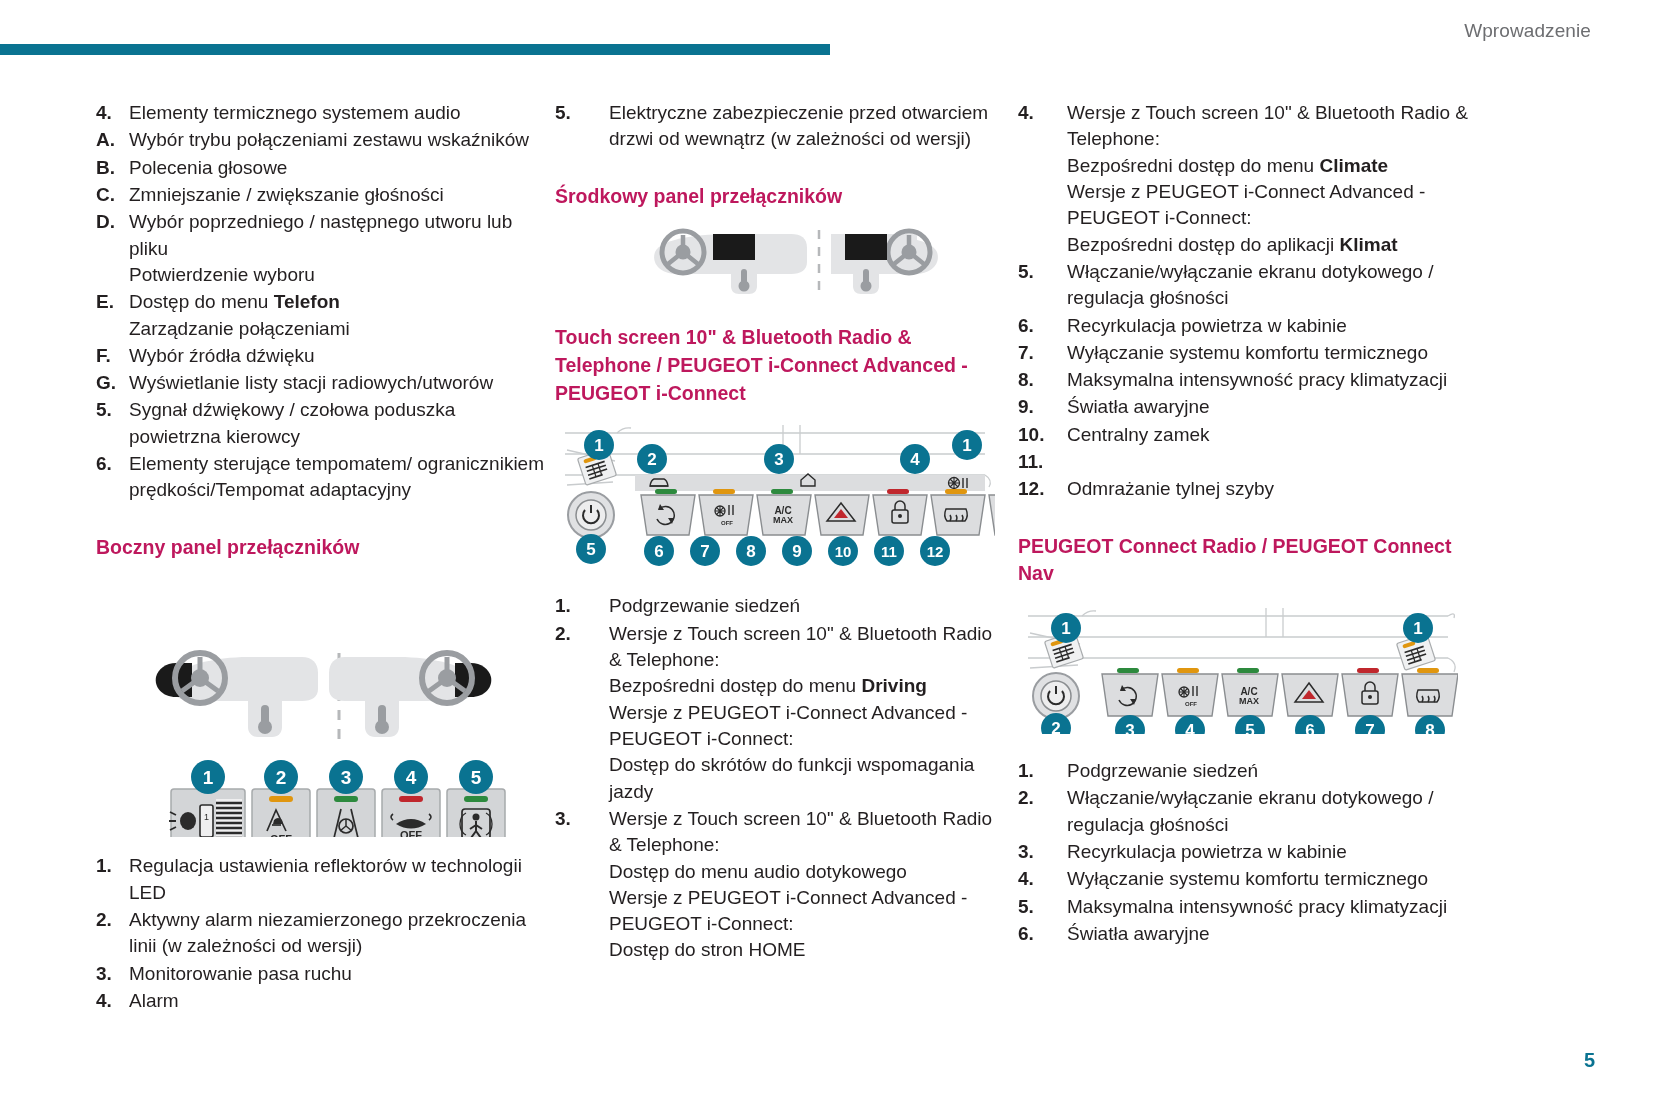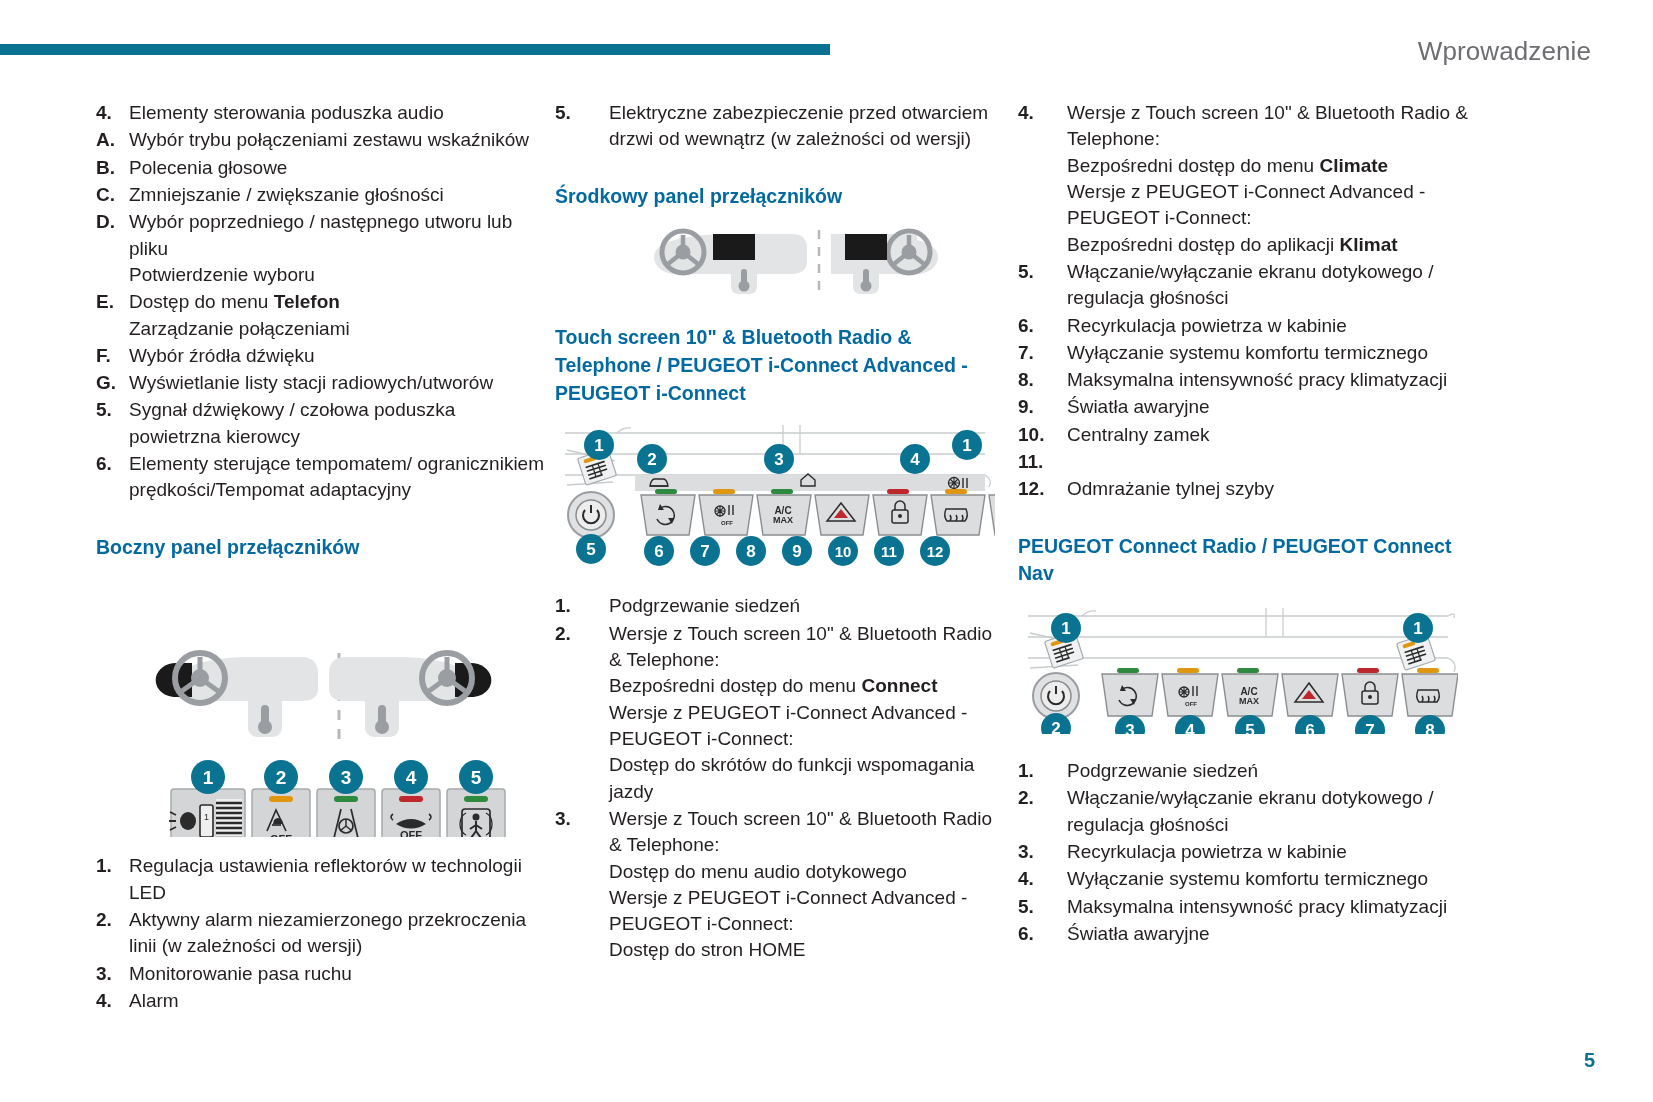--- a/index.html
+++ b/index.html
@@ -10,36 +10,36 @@
     color:#231f20;
     position:relative;
     overflow:hidden;
   }
   
   .hdr-bar{
     position:absolute;left:0;top:44px;width:830px;height:11px;
     background:#0a7391;
   }
   .hdr-title{
-    position:absolute;right:62px;top:36px;
-    font-size:26px;color:#6d6e71;letter-spacing:.1px;
+    position:absolute;right:62px;top:20px;
+    font-size:19px;color:#6d6e71;letter-spacing:.1px;
   }
   
   .pageno{
     position:absolute;right:58px;bottom:30px;
     font-size:20px;font-weight:bold;color:#0a7391;
   }
   
   .col{position:absolute;top:100px;width:455px;}
   #col1{left:96px;}
   #col2{left:555px;}
   #col3{left:1018px;}
 
   .h2{
-    font-size:19.5px;font-weight:bold;color:#0369a1;
+    font-size:19.5px;font-weight:bold;color:#be185d;
     line-height:1.42;margin:30px 0 14px 0;
   }
   .h2.tight{margin-top:26px;}
 
   ul.lst{list-style:none;margin:0;padding:0;}
   ul.lst li{
     display:flex;
     font-size:19px;line-height:1.385;
     margin:0 0 1px 0;
   }
@@ -72,21 +72,21 @@
 
 <div class="hdr-bar"></div>
 <div class="hdr-title">Wprowadzenie</div>
 <div class="pageno">5</div>
 
 <div class="col" id="col1">
 
   <ul class="lst">
     <li>
         <span class="mk">4.</span>
-        <span class="tx">Elementy sterowania poduszka audio</span>
+        <span class="tx">Elementy termicznego systemem audio</span>
       </li>
     <li>
         <span class="mk">A.</span>
         <span class="tx">Wybór trybu połączeniami zestawu wskaźników</span>
       </li>
     <li>
         <span class="mk">B.</span>
         <span class="tx">Polecenia głosowe</span>
       </li>
     <li>
@@ -454,21 +454,21 @@
 
   <ul class="lst" style="margin-top:22px;">
     <li>
       <span class="mk">1.</span>
       <span class="tx">Podgrzewanie siedzeń</span>
     </li>
     <li>
       <span class="mk">2.</span>
       <span class="tx">
         <span>Wersje z Touch screen 10" &amp; Bluetooth Radio &amp; Telephone:</span>
-        <span class="sub"><span>Bezpośredni dostęp do menu </span><b>Connect</b></span>
+        <span class="sub"><span>Bezpośredni dostęp do menu </span><b>Driving</b></span>
         <span class="sub">Wersje z PEUGEOT i-Connect Advanced - PEUGEOT i-Connect:</span>
         <span class="sub">Dostęp do skrótów do funkcji wspomagania jazdy</span>
       </span>
     </li>
     <li>
       <span class="mk">3.</span>
       <span class="tx">
         <span>Wersje z Touch screen 10" &amp; Bluetooth Radio &amp; Telephone:</span>
         <span class="sub">Dostęp do menu audio dotykowego</span>
         <span class="sub">Wersje z PEUGEOT i-Connect Advanced - PEUGEOT i-Connect:</span>

